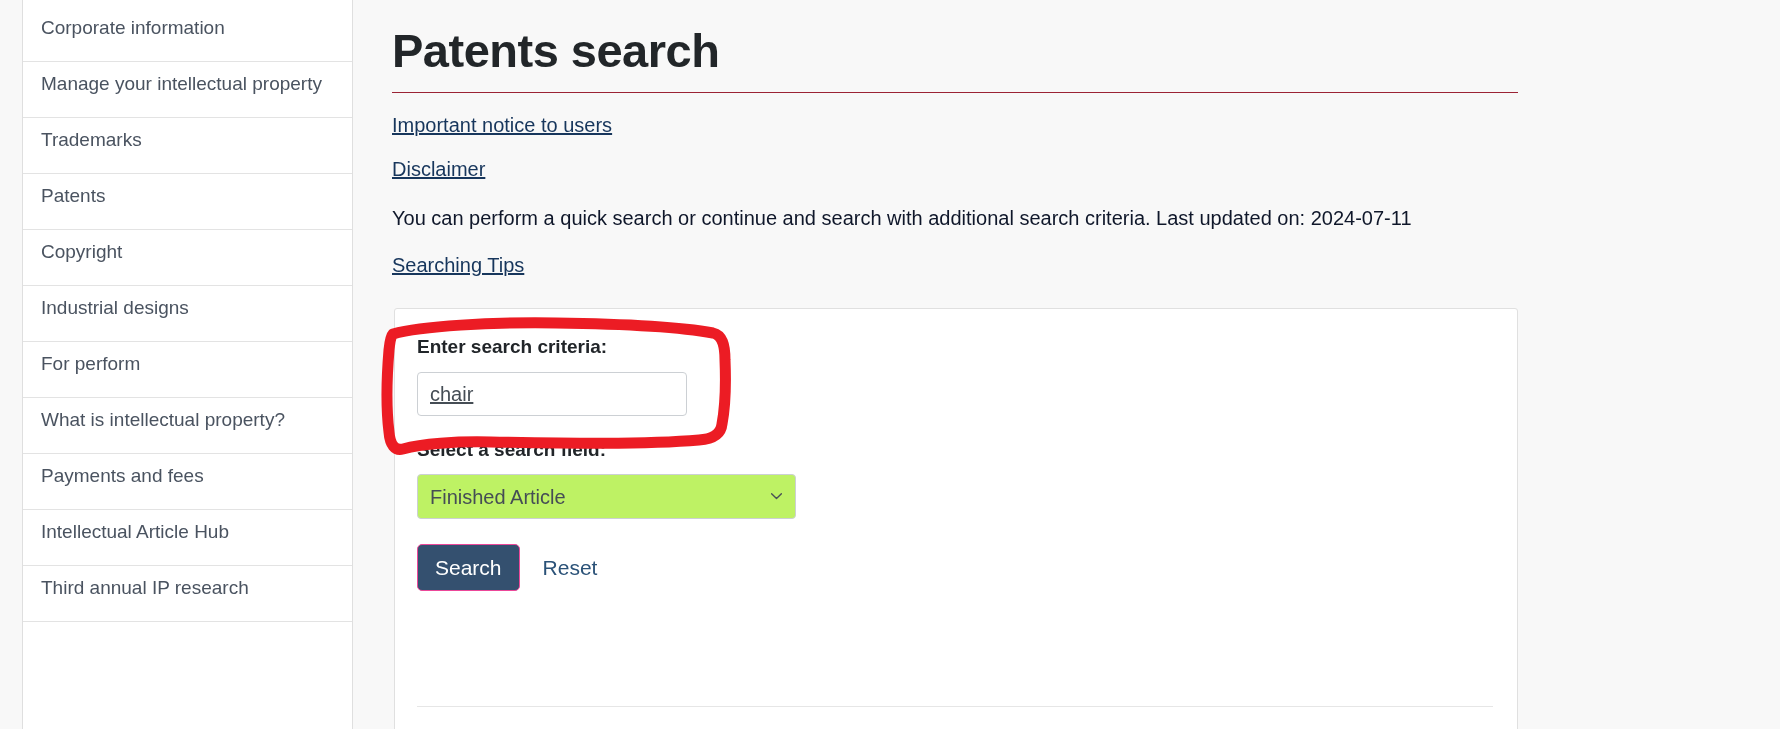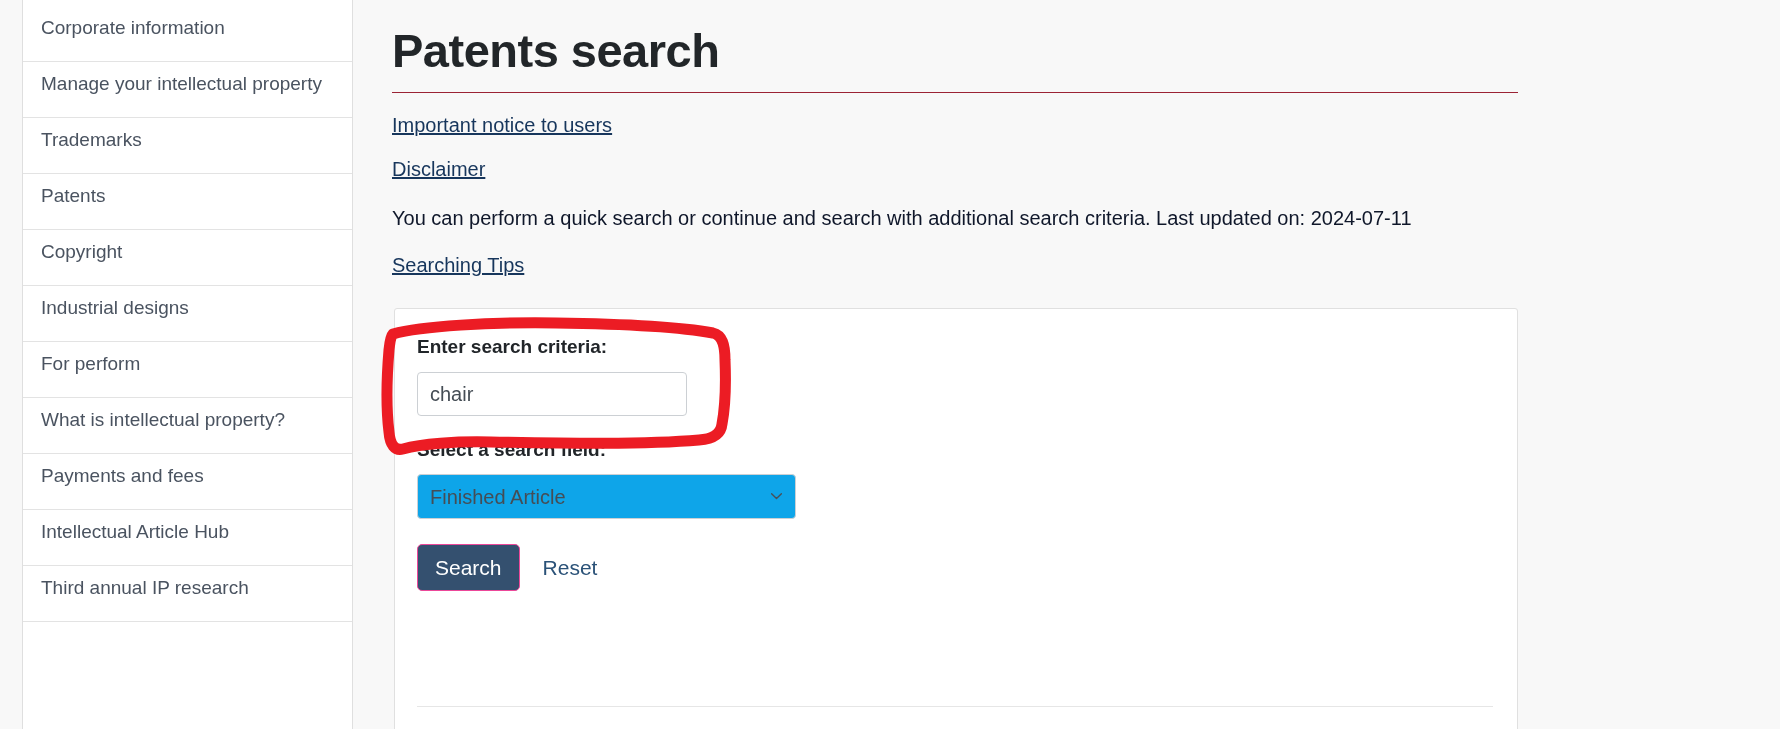--- a/index.html
+++ b/index.html
@@ -136,33 +136,34 @@
     width: 270px;
     height: 44px;
     padding: 6px 12px;
     font-size: 20px;
     font-family: "Liberation Sans", sans-serif;
     color: #454d55;
     background: #ffffff;
     border: 1px solid #ccd0d4;
     border-radius: 4px;
     outline: none;
+    text-decoration: underline;
   }
 
   #field-label-2 { margin-top: 22px; margin-bottom: 12px; }
 
   #field-select {
     display: block;
     width: 379px;
     height: 45px;
     padding: 6px 34px 6px 12px;
     font-size: 20px;
     font-family: "Liberation Sans", sans-serif;
     color: #454d55;
-    background-color: #0ea5e9;
+    background-color: #bef264;
     border: 1px solid #ccd0d4;
     border-radius: 4px;
     outline: none;
     -webkit-appearance: none;
     -moz-appearance: none;
     appearance: none;
   }
 
   .select-wrap { position: relative; display: inline-block; }
   .select-chevron {

